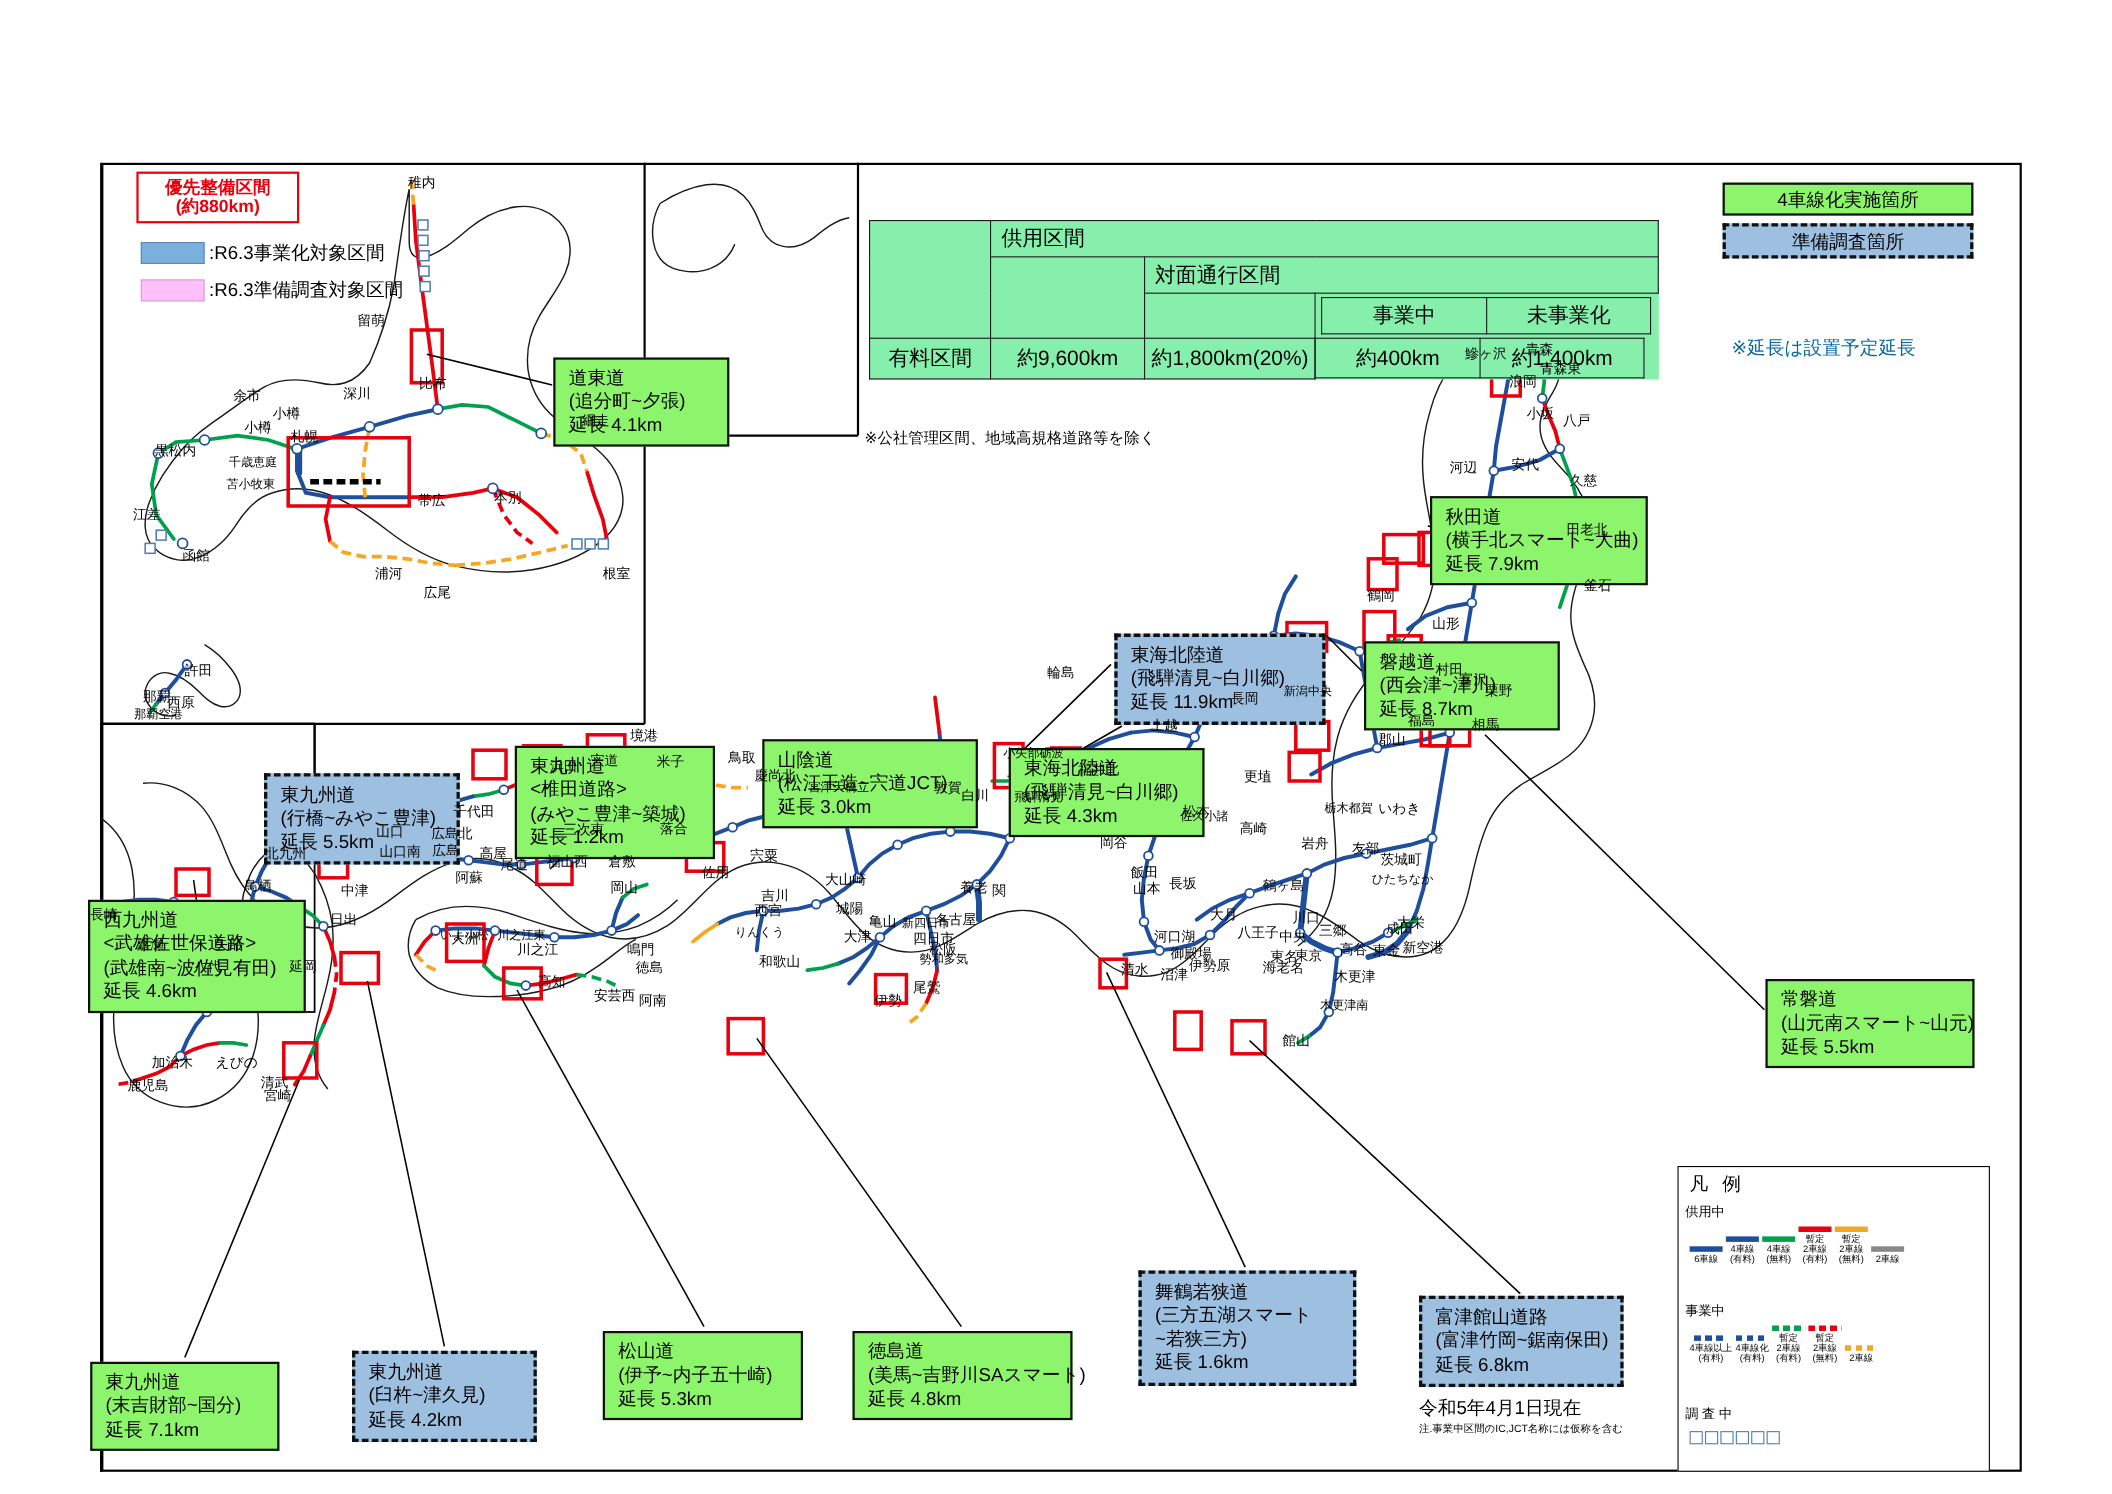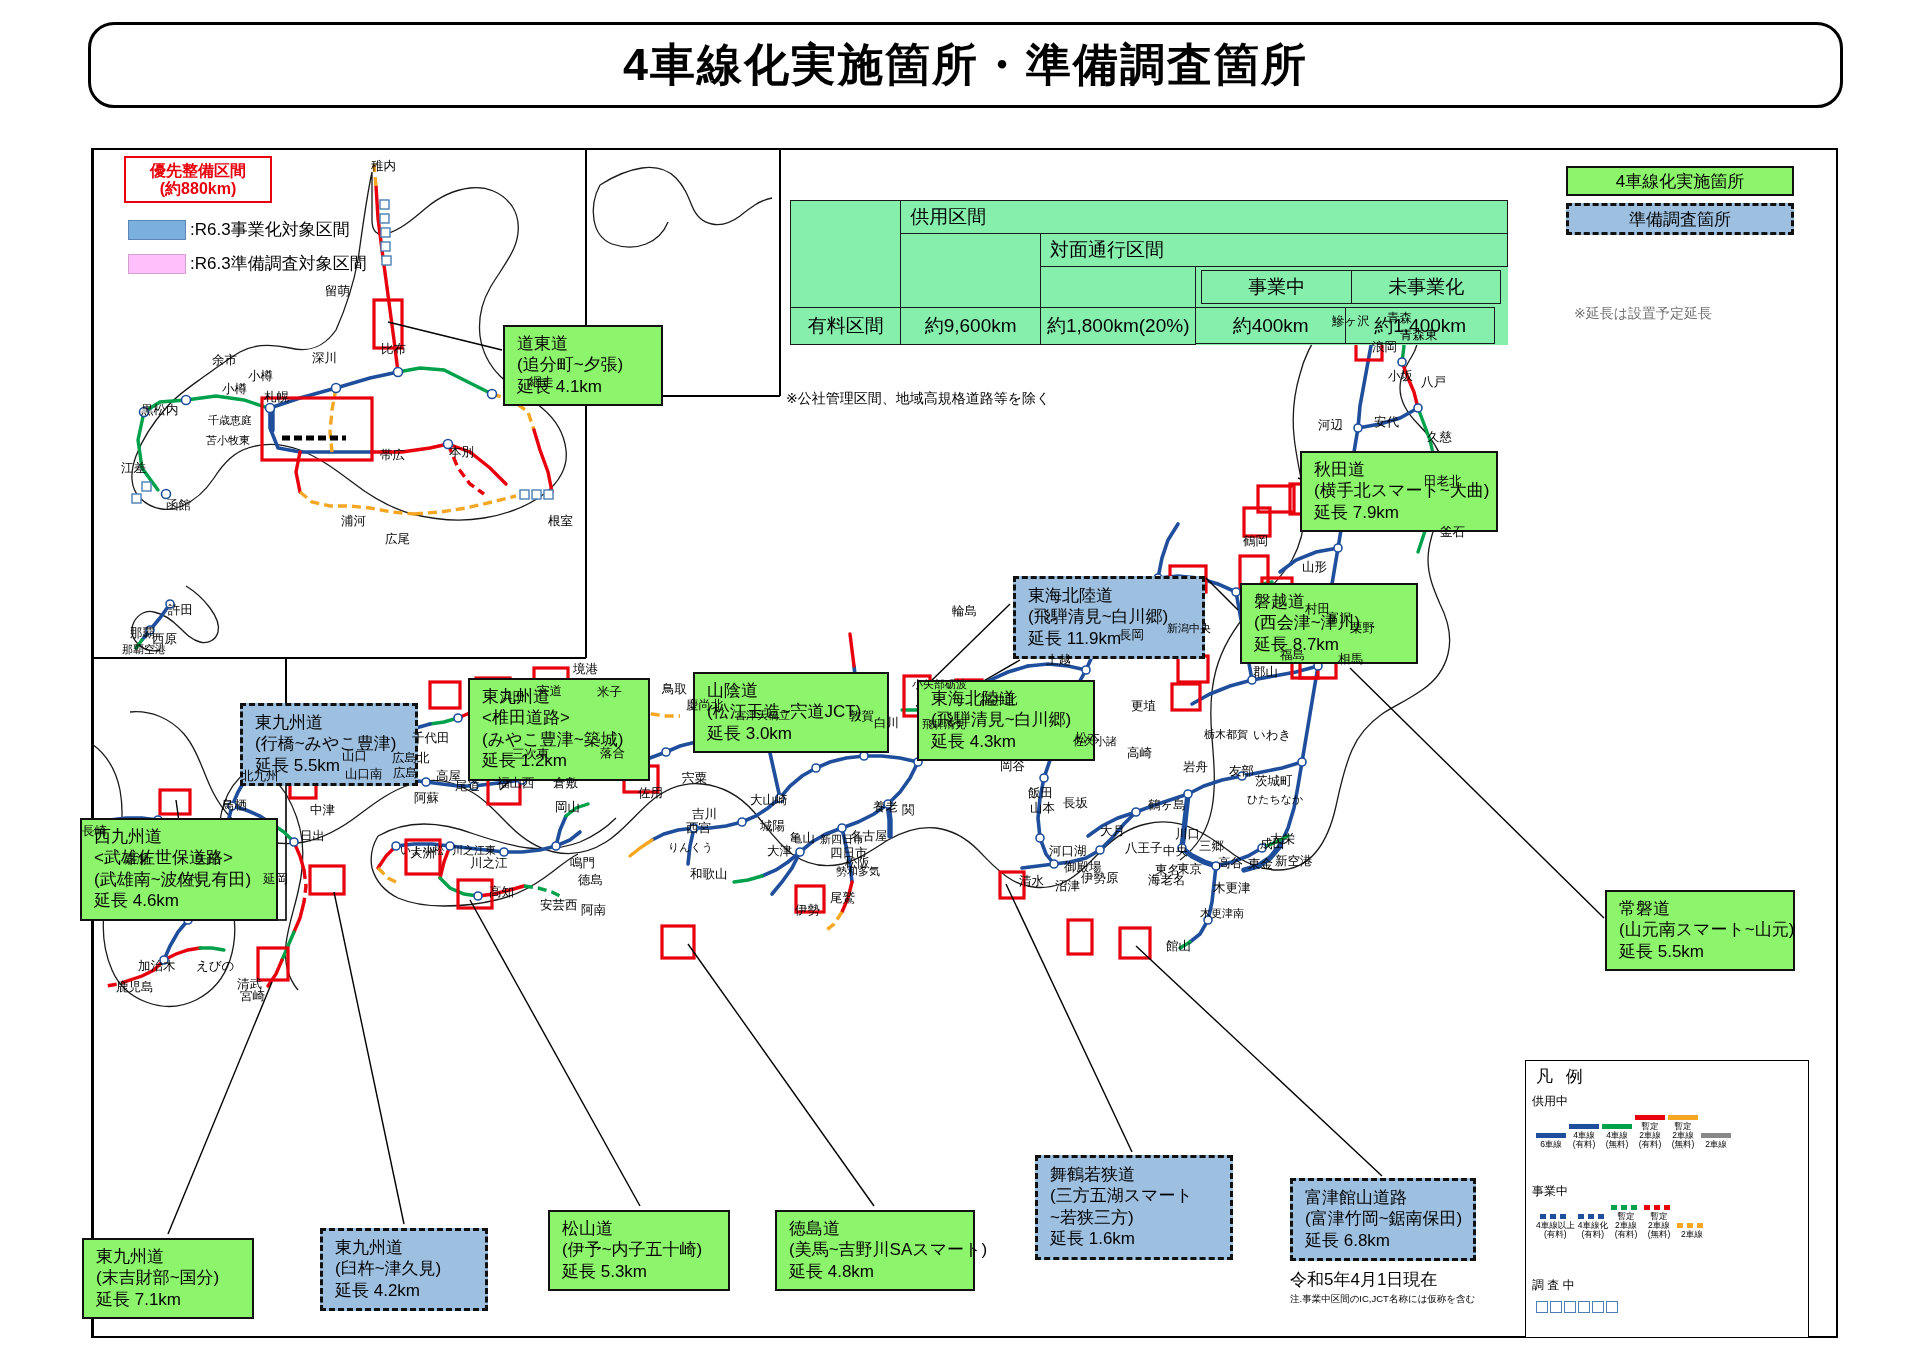--- a/index.html
+++ b/index.html
@@ -117,21 +117,21 @@
     left: 1566px; top: 203px;
     width: 228px; height: 32px;
     background: #9dbfe0;
     border: 3px dashed #111;
     display: flex; align-items: center; justify-content: center;
     font-size: 17px; color: #000; white-space: nowrap;
   }
   #key-note {
     position: absolute;
     left: 1574px; top: 305px;
-    font-size: 14px; color: #737373; white-space: nowrap;
+    font-size: 17px; color: #0369a1; white-space: nowrap;
   }
 
   
   .callout {
     position: absolute;
     padding: 6px 10px 7px 12px;
     font-size: 17px;
     line-height: 1.26;
     color: #000;
     white-space: nowrap;
@@ -189,23 +189,20 @@
     color: #000;
     white-space: nowrap;
   }
   .city-label.sm { font-size: 11px; }
 </style>
 </head>
 <body>
 
 <div id="page">
 
-  <div id="title-banner">
-    <div id="title-text">4車線化実施箇所・準備調査箇所</div>
-  </div>
 
   <div id="map-frame"></div>
 
   <svg id="map-svg" viewBox="0 0 1920 1358">
     <defs>
       <style>
         .coast { fill:none; stroke:#1a1a1a; stroke-width:1.3; }
         .pref  { fill:none; stroke:#555; stroke-width:0.7; stroke-dasharray:7 3 2 3; }
         .r-blue6 { fill:none; stroke:#1f4f9c; stroke-width:5.4; stroke-linecap:round; }
         .r-blue  { fill:none; stroke:#1f4f9c; stroke-width:3.6; stroke-linecap:round; }

